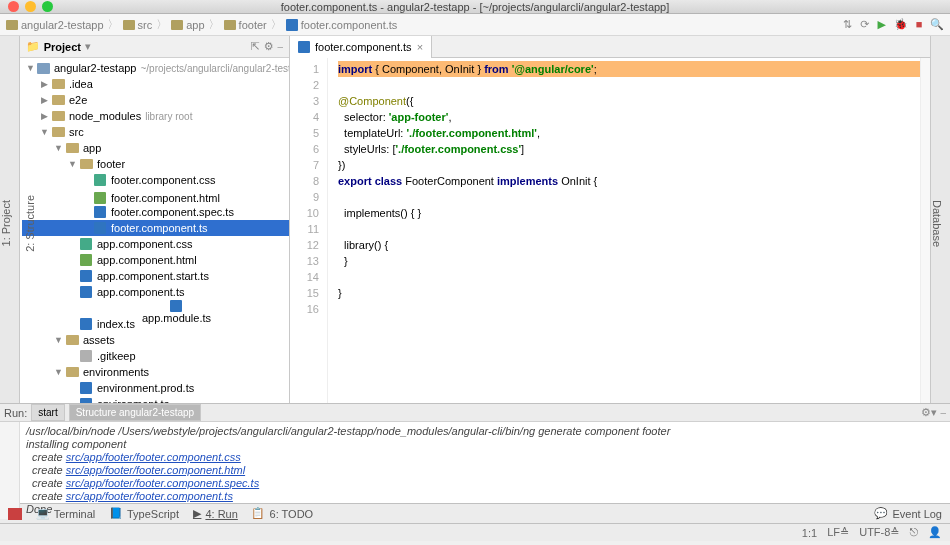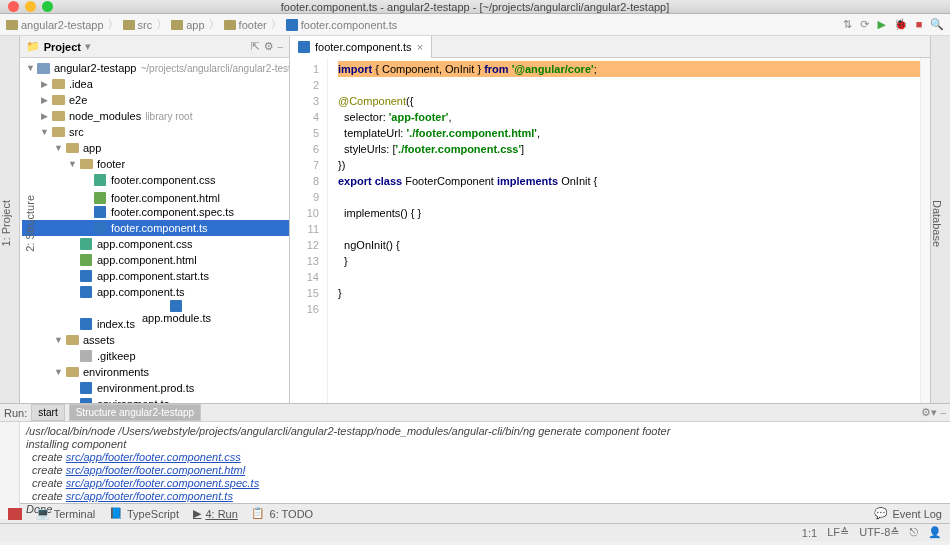--- a/index.html
+++ b/index.html
@@ -355,21 +355,21 @@
           <div class="line">&nbsp;</div>
           <div class="line"><span class="dec">@Component</span>({</div>
           <div class="line">  selector: <span class="str">'app-footer'</span>,</div>
           <div class="line">  templateUrl: <span class="str">'./footer.component.html'</span>,</div>
           <div class="line">  styleUrls: [<span class="str">'./footer.component.css'</span>]</div>
           <div class="line">})</div>
           <div class="line"><span class="kw">export class</span> FooterComponent <span class="kw">implements</span> OnInit {</div>
           <div class="line">&nbsp;</div>
           <div class="line">  implements() { }</div>
           <div class="line">&nbsp;</div>
-          <div class="line">  ngOnInit() {</div>
+          <div class="line">  library() {</div>
           <div class="line">  }</div>
           <div class="line">&nbsp;</div>
           <div class="line">}</div>
           <div class="line">&nbsp;</div>
         </div>
       <div class="editor-right-strip"></div>
     </div>
   </div>
 
   <div class="right-gutter">

